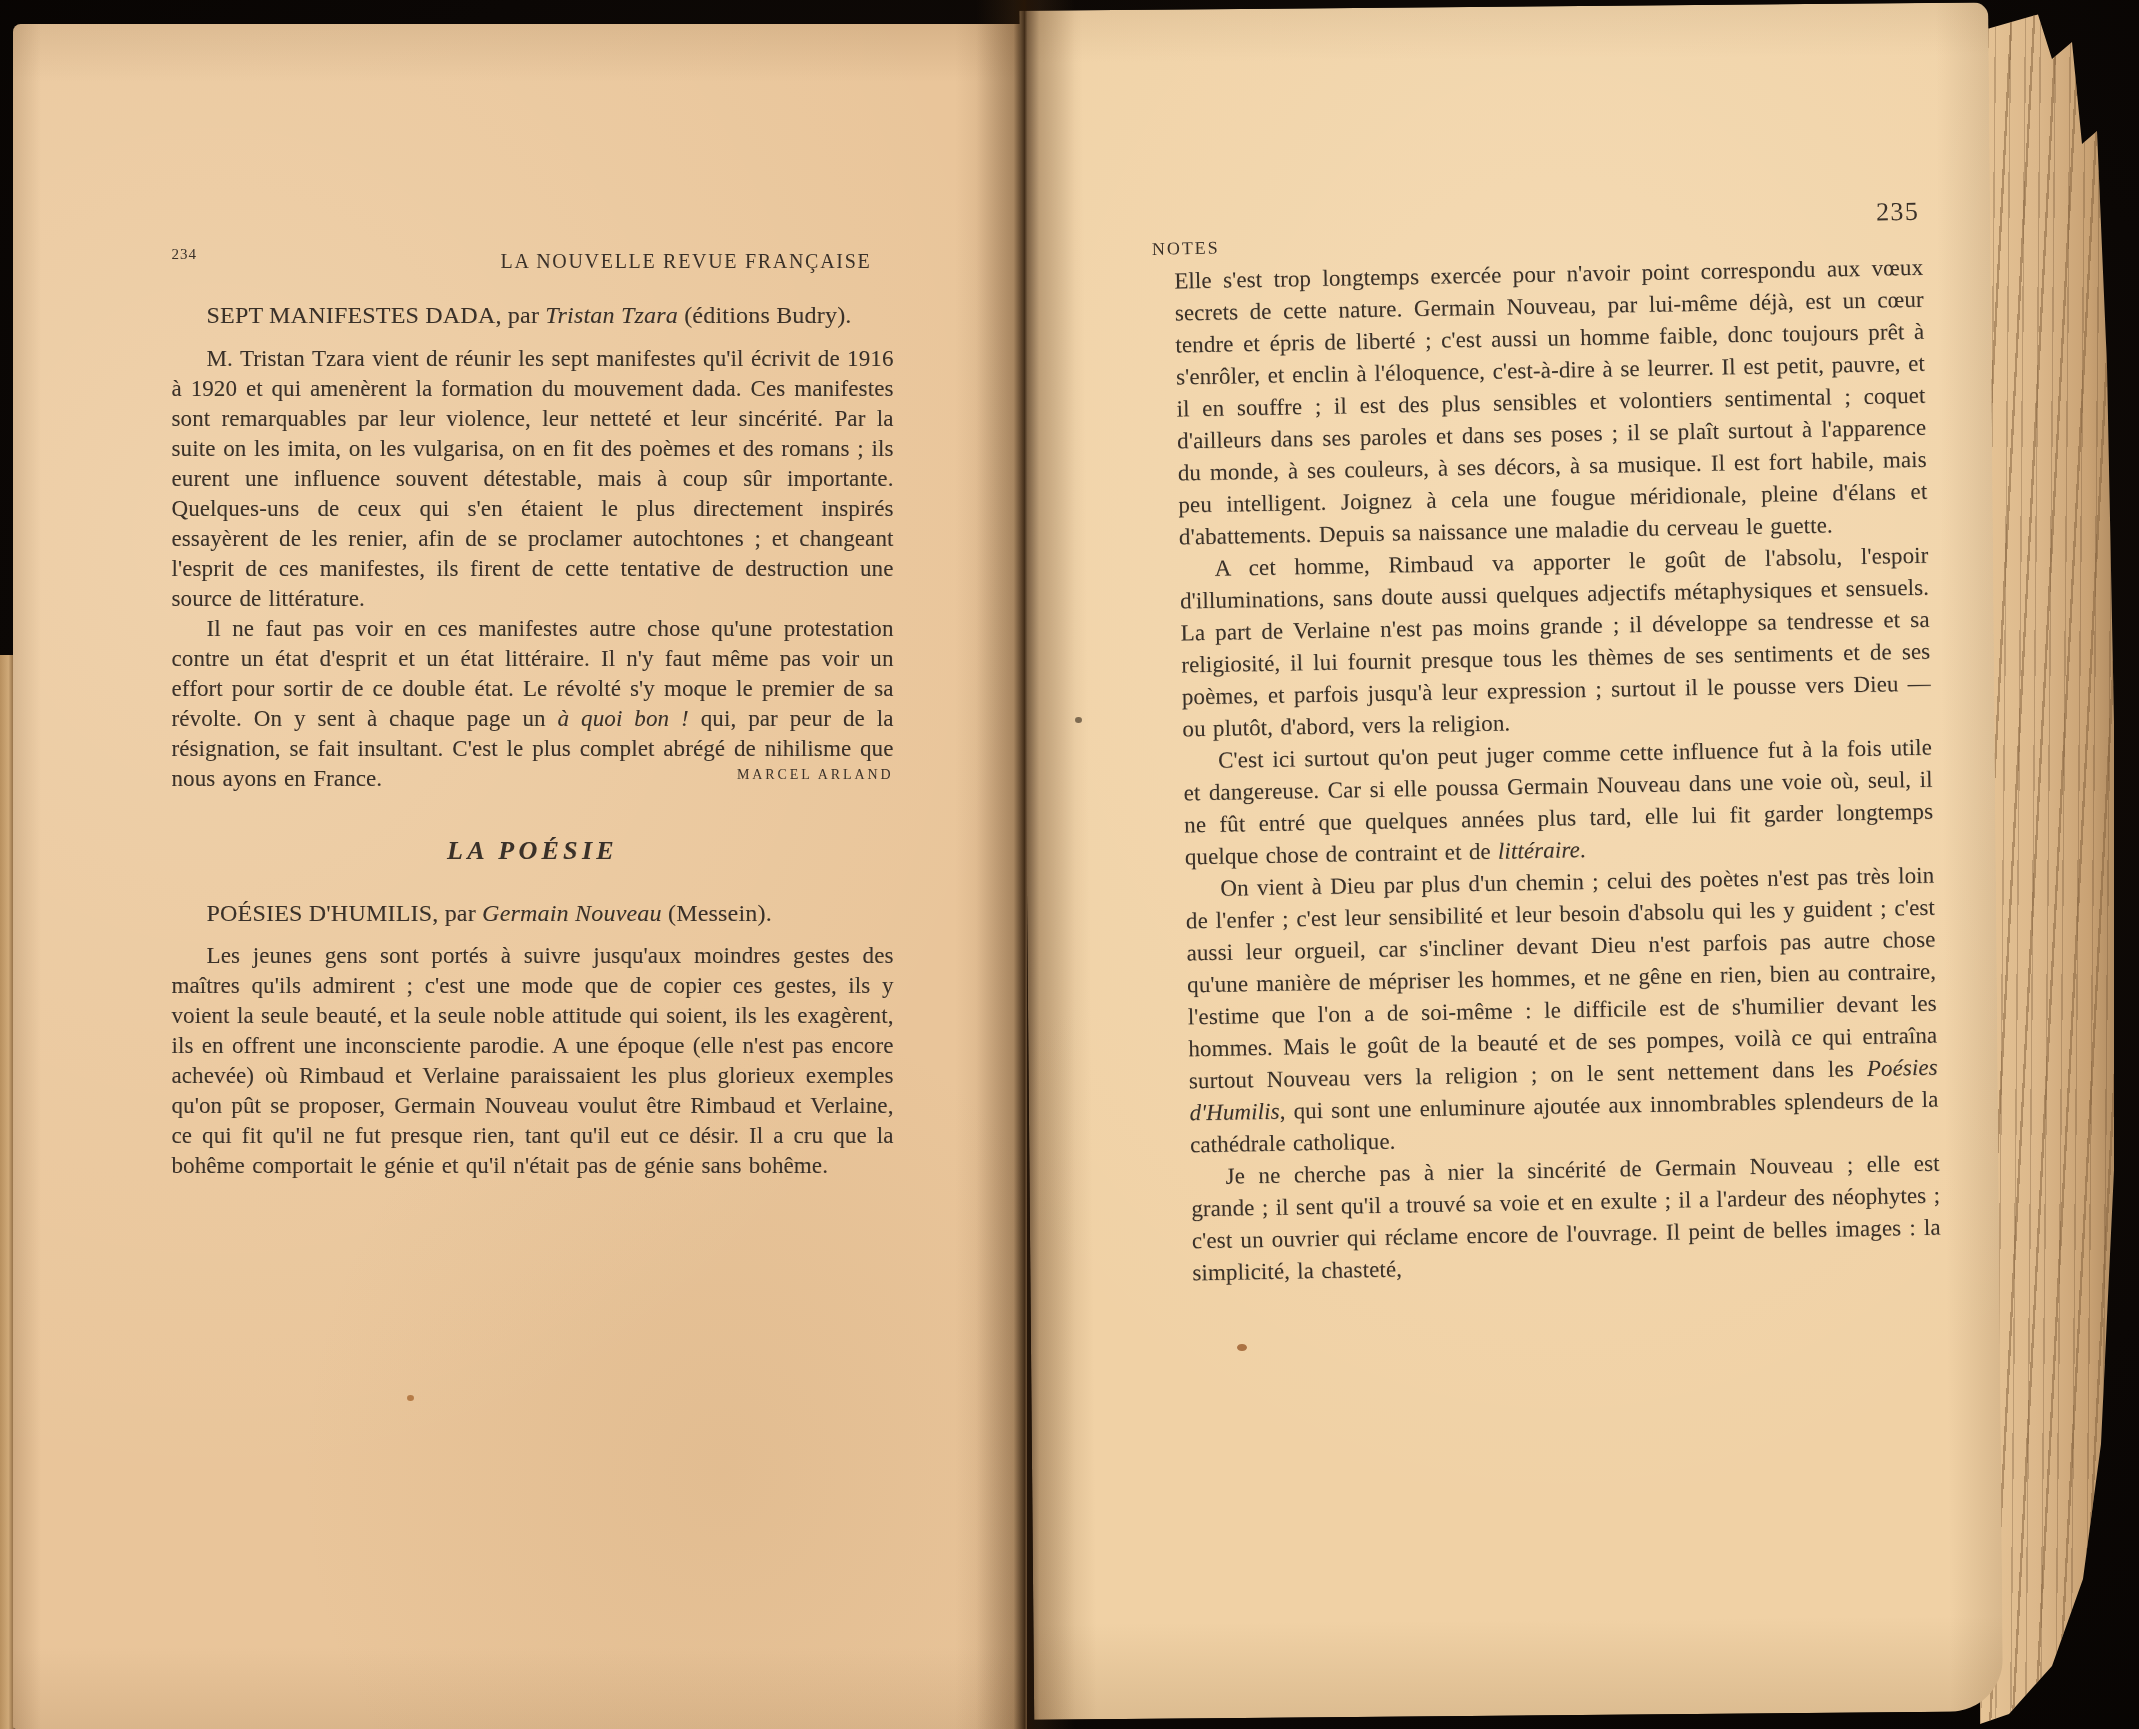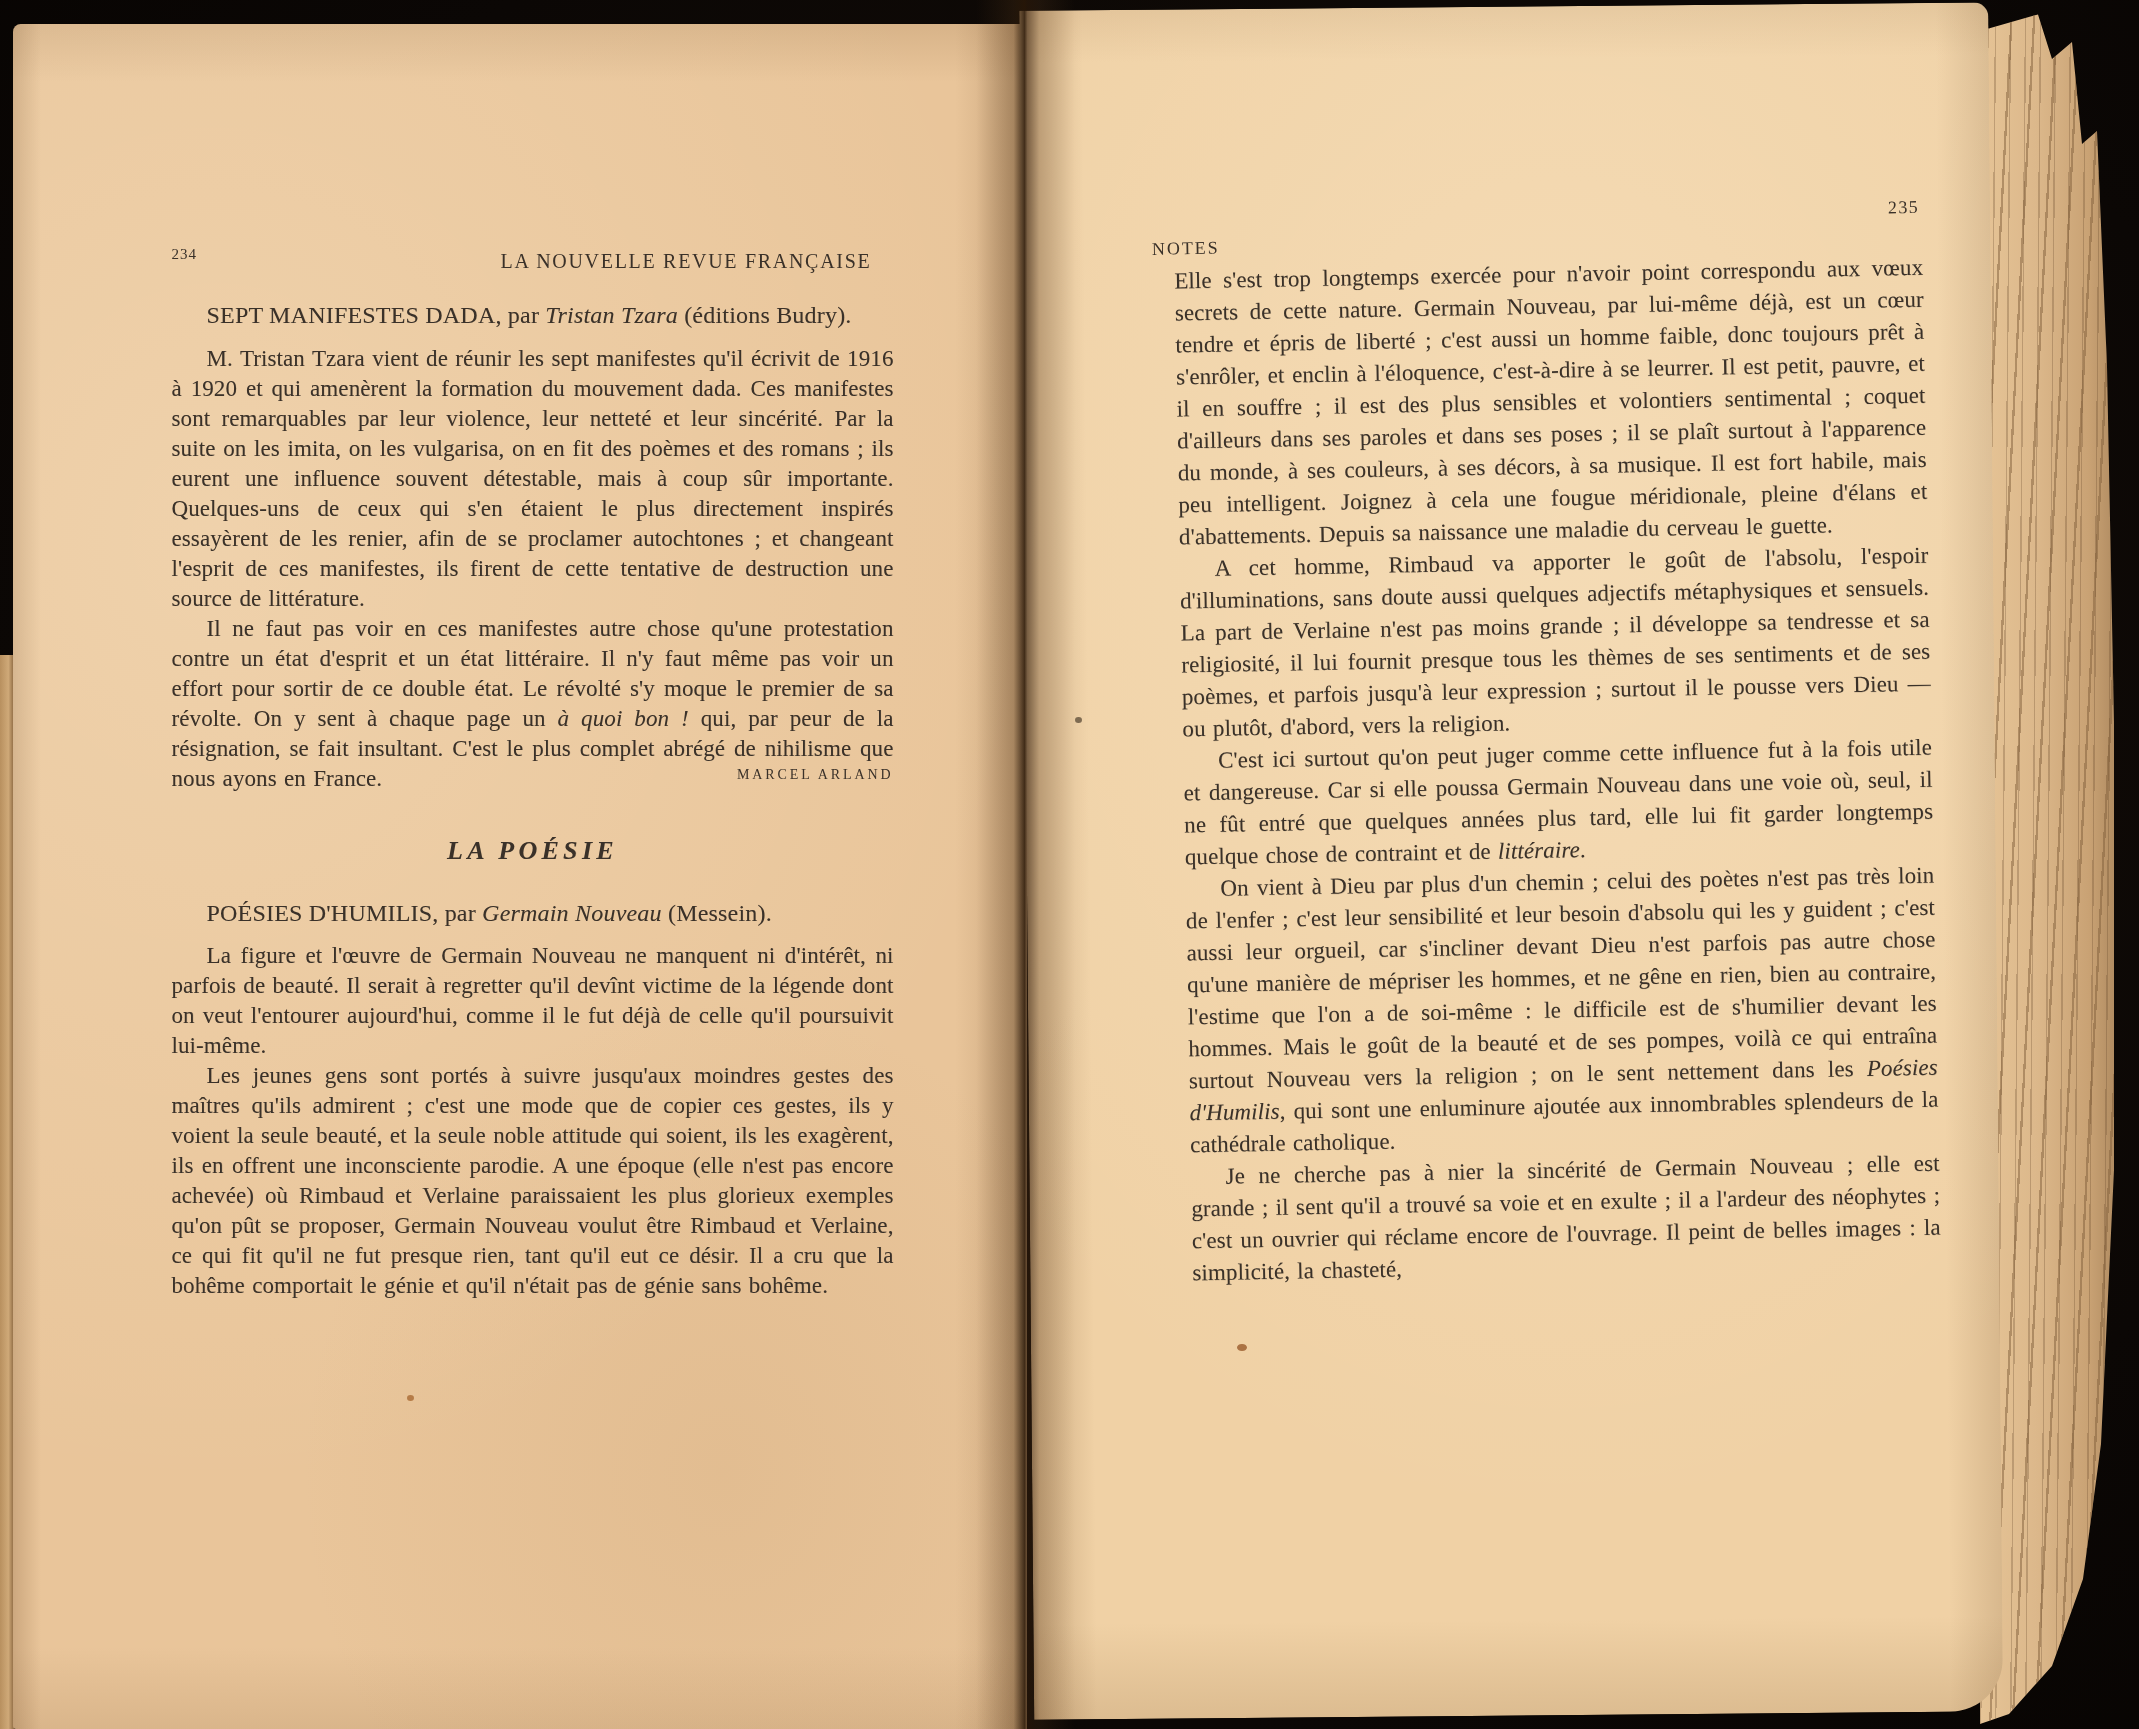--- a/index.html
+++ b/index.html
@@ -57,21 +57,21 @@
       rgba(52,30,12,.55) 52%, rgba(96,64,32,.22) 64%, rgba(0,0,0,0) 100%);
   }
 
   
   .run-left{position:absolute;left:159px;top:222px;width:722px;height:34px;}
   .run-left .pagenum{position:absolute;left:0;top:0;font-size:15px;letter-spacing:1px;}
   .run-left .runtitle{position:absolute;left:329px;top:3.9px;font-size:20px;letter-spacing:1.7px;white-space:nowrap;}
 
   .head-right{position:relative;height:46px;}
   .head-right .runtitle{position:absolute;left:-21.7px;top:19px;font-size:18px;letter-spacing:1.9px;}
-  .head-right .pagenum{position:absolute;right:2.9px;top:-8.7px;font-size:18px;letter-spacing:1.4px;}
+  .head-right .pagenum{position:absolute;right:2.9px;top:-8.7px;font-size:26px;letter-spacing:1.4px;}
 
   
   .col-left{position:absolute;left:159px;top:273px;width:722px;}
   .col-right-wrap{position:absolute;left:152px;top:210px;width:749px;transform:rotate(-0.55deg);transform-origin:0 0;}
 
   .body-text p{margin:0;font-size:23px;line-height:30px;text-align:justify;
     letter-spacing:0.1px;word-spacing:1.4px;text-indent:35px;
     text-shadow:0.3px 0.4px 0 rgba(58,48,38,.22);}
   .col-right-wrap .body-text p{line-height:32px;}
   .body-text p.noindent{text-indent:0;}
@@ -112,21 +112,20 @@
       <p><span>Il ne faut pas voir en ces manifestes autre chose qu'une protestation contre un état d'esprit et un état littéraire. Il n'y faut même pas voir un effort pour sortir de ce double état. Le révolté s'y moque le premier de sa révolte. On y sent à chaque page un </span><span class="it">à quoi bon&nbsp;!</span><span> qui, par peur de la résignation, se fait insultant. C'est le plus complet abrégé de nihilisme que nous ayons en France.</span></p>
 
       <div class="sig-row">
         <span class="sig">MARCEL ARLAND</span>
       </div>
 
       <h3 class="section-heading">LA POÉSIE</h3>
 
       <h2 class="entry-title"><span>POÉSIES D'HUMILIS, par </span><span class="it">Germain Nouveau</span><span> (Messein).</span></h2>
 
-      <p><span>La figure et l'œuvre de Germain Nouveau ne manquent ni d'intérêt, ni parfois de beauté. Il serait à regretter qu'il devînt victime de la légende dont on veut l'entourer aujourd'hui, comme il le fut déjà de celle qu'il poursuivit lui-même.</span></p>
       <p><span>Les jeunes gens sont portés à suivre jusqu'aux moindres gestes des maîtres qu'ils admirent&nbsp;; c'est une mode que de copier ces gestes, ils y voient la seule beauté, et la seule noble attitude qui soient, ils les exagèrent, ils en offrent une inconsciente parodie. A une époque (elle n'est pas encore achevée) où Rimbaud et Verlaine paraissaient les plus glorieux exemples qu'on pût se proposer, Germain Nouveau voulut être Rimbaud et Verlaine, ce qui fit qu'il ne fut presque rien, tant qu'il eut ce désir. Il a cru que la bohême comportait le génie et qu'il n'était pas de génie sans bohême.</span></p>
     </div>
   </div>
 
   <div class="page page-right">
     <div class="col-right-wrap">
 
       <div class="head-right">
         <span class="runtitle">NOTES</span>
         <span class="pagenum">235</span>

